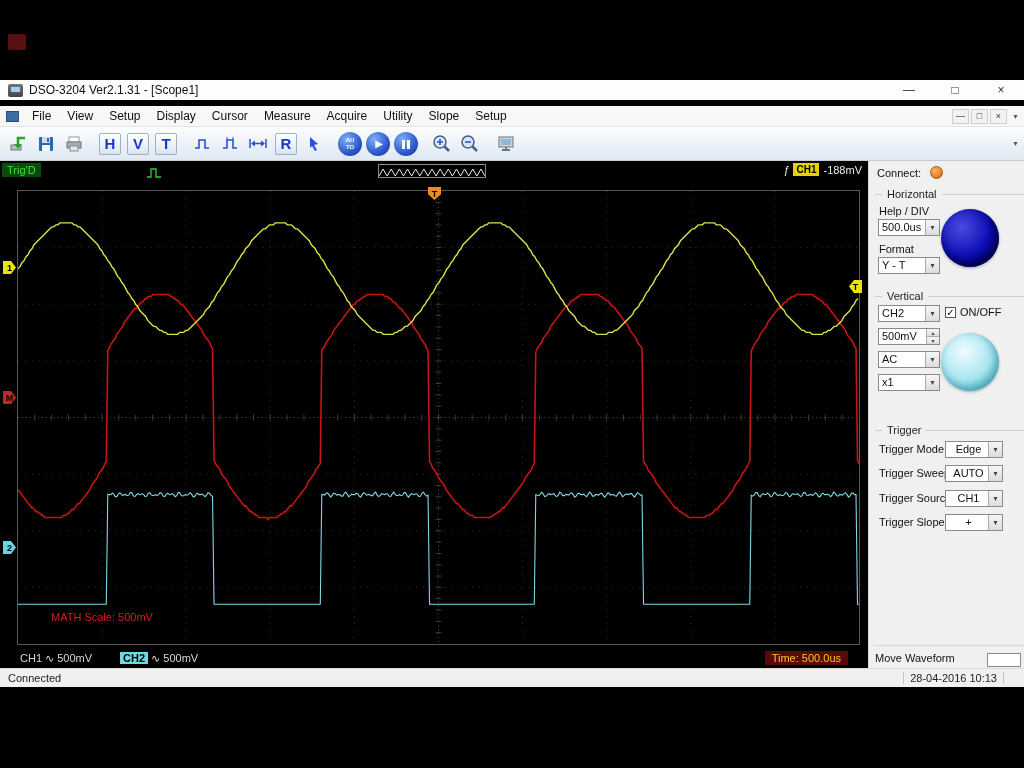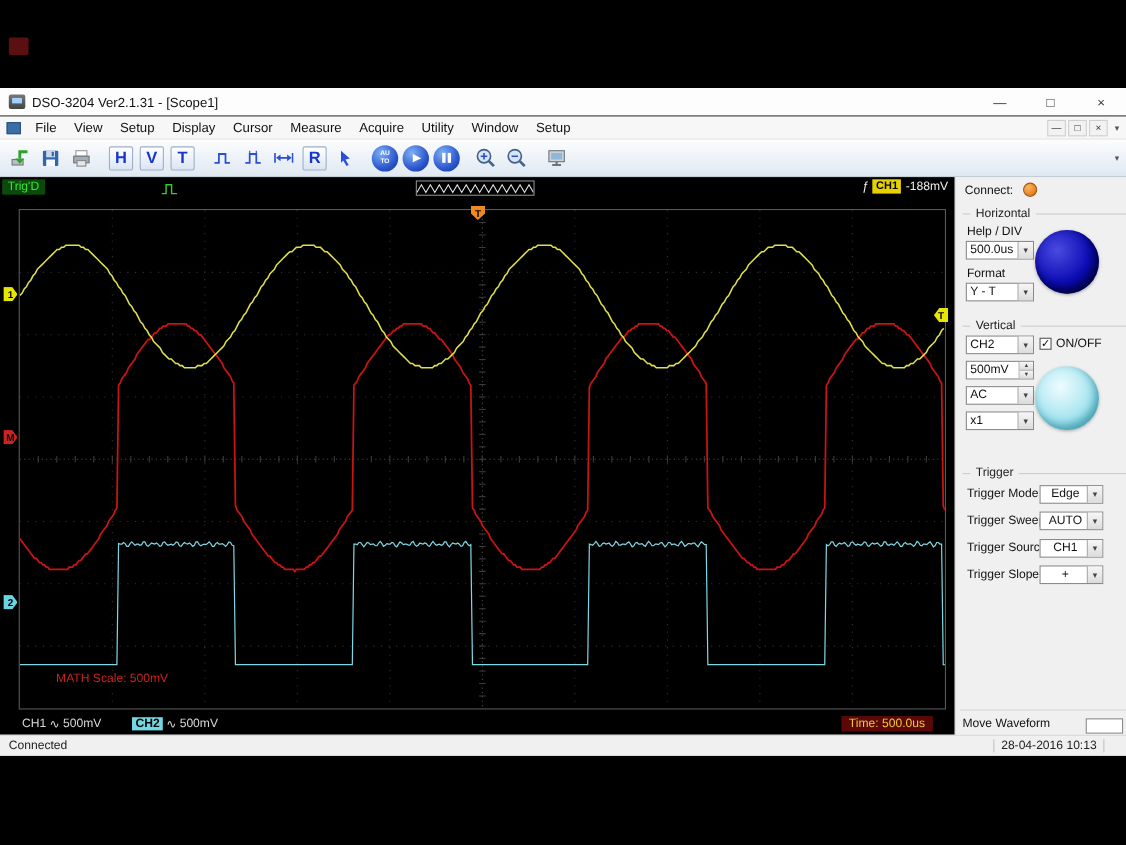--- a/index.html
+++ b/index.html
@@ -4,21 +4,21 @@
 <style>
   * { margin:0; padding:0; box-sizing:border-box; }
   html,body { width:1024px; height:768px; background:#000; font-family:"Liberation Sans","DejaVu Sans",sans-serif; }
   .page { position:relative; width:1024px; height:768px; background:#000; overflow:hidden; }
 
   .desktop-icon { position:absolute; left:8px; top:34px; width:18px; height:16px; background:#5a1010; border-radius:2px; }
 
   .app { position:absolute; left:0; top:80px; width:1024px; height:607px; background:#f0f0f0; }
 
   
-  .title-bar { position:absolute; left:0; top:0; width:1024px; height:26px; background:#fdfdfd; display:flex; align-items:center; border-bottom:1px solid #000000; }
+  .title-bar { position:absolute; left:0; top:0; width:1024px; height:26px; background:#fdfdfd; display:flex; align-items:center; border-bottom:6px solid #000000; }
   .app-ico { width:15px; height:13px; margin:0 6px 0 8px; background:linear-gradient(#777,#444); border-radius:2px; position:relative; }
   .app-ico::after { content:""; position:absolute; left:3px; top:3px; width:9px; height:5px; background:#9fd0ff; }
   .title-text { font-size:12px; color:#111; }
   .win-btns { margin-left:auto; display:flex; height:100%; }
   .win-btn { width:46px; height:100%; display:flex; align-items:center; justify-content:center; font-size:12px; color:#333; }
 
   
   .menu-bar { position:absolute; left:0; top:26px; width:1024px; height:21px; background:#f7f7f7; display:flex; align-items:center; border-bottom:1px solid #e2e2e2; }
   .mdi-ico { width:13px; height:11px; margin:0 5px 0 6px; background:#3a6ea5; border:1px solid #26527e; }
   .menu-item { padding:0 8px; font-size:12px; color:#111; height:100%; display:flex; align-items:center; }
@@ -116,21 +116,21 @@
     <div class="menu-bar">
       <div class="mdi-ico"></div>
       <div class="menu-item">File</div>
       <div class="menu-item">View</div>
       <div class="menu-item">Setup</div>
       <div class="menu-item">Display</div>
       <div class="menu-item">Cursor</div>
       <div class="menu-item">Measure</div>
       <div class="menu-item">Acquire</div>
       <div class="menu-item">Utility</div>
-      <div class="menu-item">Window</div>
+      <div class="menu-item">Slope</div>
       <div class="menu-item">Setup</div>
       <div class="mdi-btns">
         <div class="mdi-btn">—</div>
         <div class="mdi-btn">□</div>
         <div class="mdi-btn">×</div>
         <div class="edge-chev">▾</div>
       </div>
     </div>
 
     <div class="toolbar">

